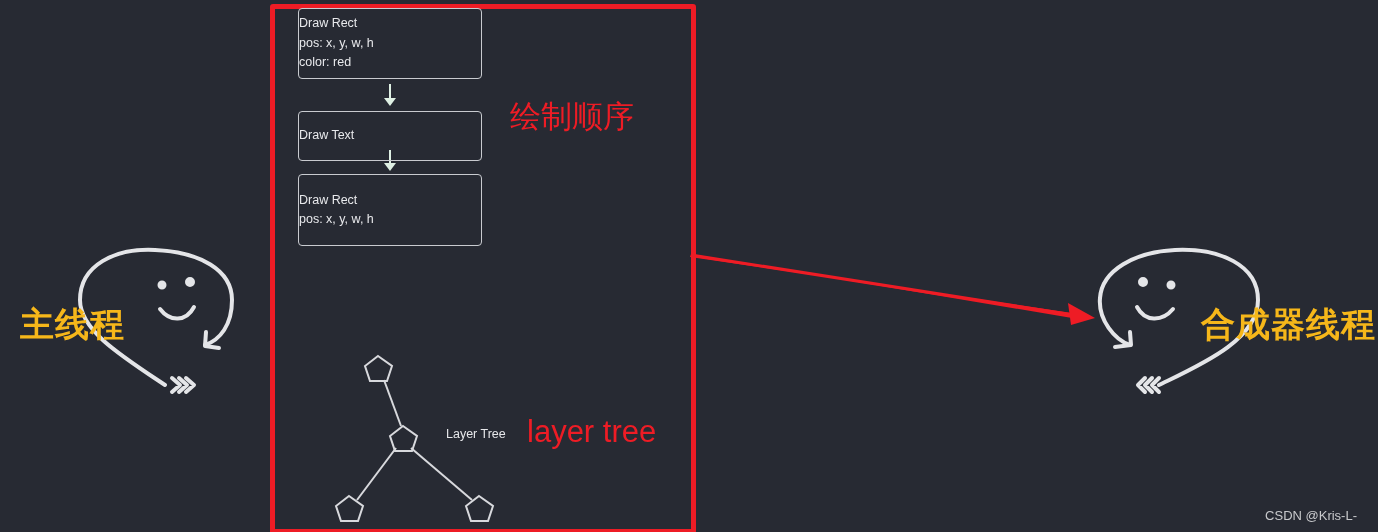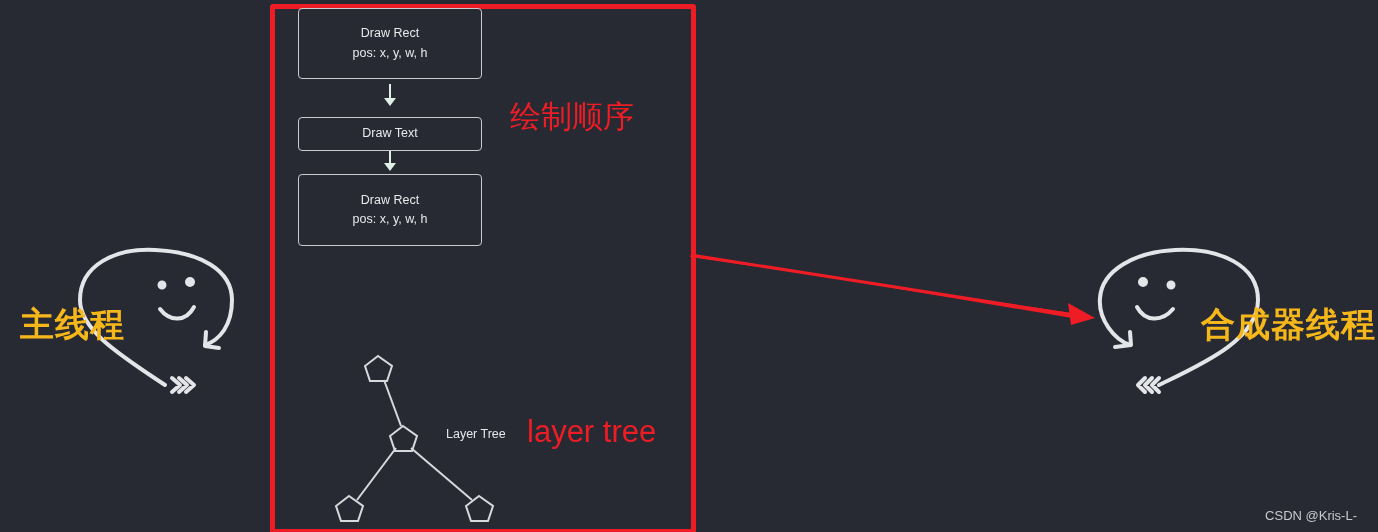--- a/index.html
+++ b/index.html
@@ -10,21 +10,21 @@
     }
     .abs { position:absolute; }
     .red-frame {
       left:270px; top:4px; width:416px; height:520px;
       border:5px solid #ee1c25; border-radius:3px; box-sizing:content-box;
     }
     .step-box {
       position:absolute; left:298px; width:184px;
       border:1.6px solid #c9cbd0; border-radius:4px;
       box-sizing:border-box; color:#e8e9ec; font-size:12.5px;
-      text-align:center; line-height:19.5px;
+      text-align:left; line-height:19.5px;
       display:flex; flex-direction:column; justify-content:center;
     }
     .step-box span { display:block; }
     .annot-red {
       position:absolute; color:#ee1c25; font-family:Liberation Mono, monospace;
     }
     .layer-label { position:absolute; color:#e6e7ea; font-size:12.5px; }
     .thread-label {
       position:absolute; color:#f6b71a; font-size:34px; font-weight:bold;
       font-family:"DejaVu Sans", sans-serif; letter-spacing:1px;
@@ -79,22 +79,23 @@
     <circle cx="1143" cy="282" r="3" fill="#e4e5e8"></circle>
     <circle cx="1171" cy="285" r="2.5" fill="#e4e5e8"></circle>
   </g>
 </svg>
 
 <div class="abs red-frame"></div>
 
 <div class="step-box" style="top:8px;height:71px;">
   <span>Draw Rect</span>
   <span>pos: x, y, w, h</span>
+  <span>color: red</span>
 </div>
-<div class="step-box" style="top:117px;height:34px;">
+<div class="step-box" style="top:111px;height:50px;">
   <span>Draw Text</span>
 </div>
 <div class="step-box" style="top:174px;height:72px;">
   <span>Draw Rect</span>
   <span>pos: x, y, w, h</span>
 </div>
 
 <div class="annot-red" style="left:510px;top:96px;font-size:31px;">绘制顺序</div>
 
 <div class="layer-label" style="left:446px;top:427px;">Layer Tree</div>

